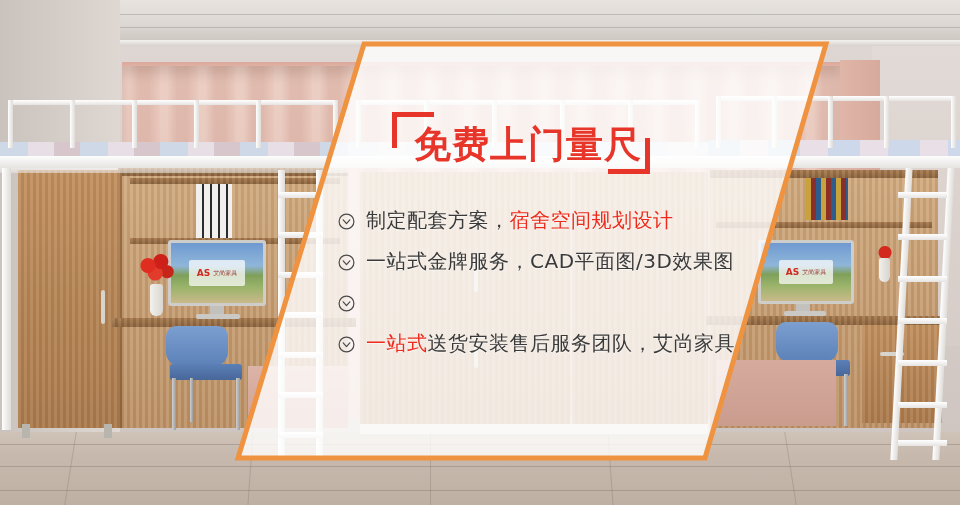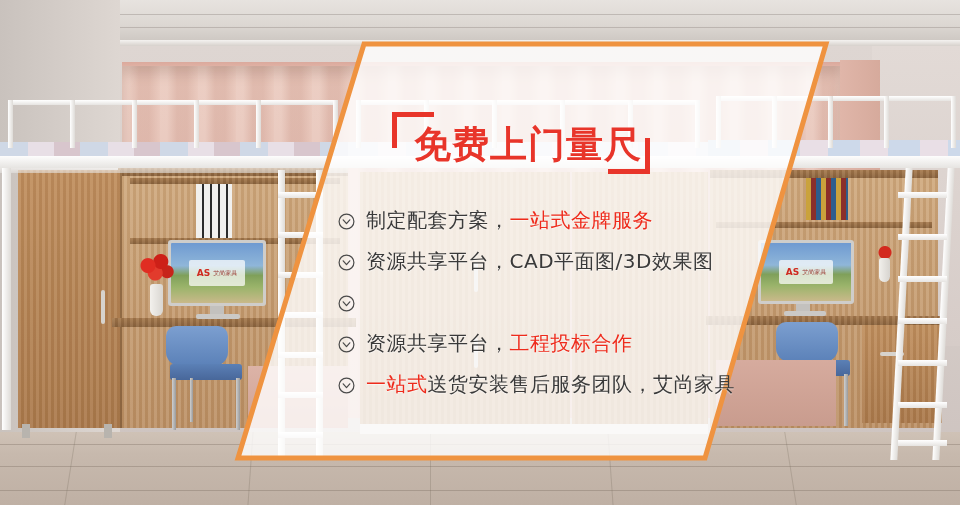--- a/index.html
+++ b/index.html
@@ -348,51 +348,42 @@
 
     <div class="list">
 
       <div class="row">
         <span class="bullet">
           <svg width="17" height="17" viewBox="0 0 17 17">
             <circle cx="8.5" cy="8.5" r="7.4" fill="none" stroke="#4a4a4a" stroke-width="1.2"></circle>
             <polyline points="5.2,6.8 8.5,10.6 11.8,6.8" fill="none" stroke="#4a4a4a" stroke-width="1.2" stroke-linecap="round" stroke-linejoin="round"></polyline>
           </svg>
         </span>
-        <span class="row-text"><span>制定配套方案，</span><span class="hl">一站式金牌服务</span><span></span></span>
+        <span class="row-text"><span>制定配套方案，</span><span class="hl">宿舍空间规划设计</span><span></span></span>
       </div>
 
       <div class="row">
         <span class="bullet">
           <svg width="17" height="17" viewBox="0 0 17 17">
             <circle cx="8.5" cy="8.5" r="7.4" fill="none" stroke="#4a4a4a" stroke-width="1.2"></circle>
             <polyline points="5.2,6.8 8.5,10.6 11.8,6.8" fill="none" stroke="#4a4a4a" stroke-width="1.2" stroke-linecap="round" stroke-linejoin="round"></polyline>
           </svg>
         </span>
-        <span class="row-text"><span>资源共享平台，CAD平面图/3D效果图</span><span class="hl"></span><span></span></span>
+        <span class="row-text"><span>一站式金牌服务，CAD平面图/3D效果图</span><span class="hl"></span><span></span></span>
       </div>
 
       <div class="row">
         <span class="bullet">
           <svg width="17" height="17" viewBox="0 0 17 17">
             <circle cx="8.5" cy="8.5" r="7.4" fill="none" stroke="#4a4a4a" stroke-width="1.2"></circle>
             <polyline points="5.2,6.8 8.5,10.6 11.8,6.8" fill="none" stroke="#4a4a4a" stroke-width="1.2" stroke-linecap="round" stroke-linejoin="round"></polyline>
           </svg>
         </span>
       </div>
 
-      <div class="row">
-        <span class="bullet">
-          <svg width="17" height="17" viewBox="0 0 17 17">
-            <circle cx="8.5" cy="8.5" r="7.4" fill="none" stroke="#4a4a4a" stroke-width="1.2"></circle>
-            <polyline points="5.2,6.8 8.5,10.6 11.8,6.8" fill="none" stroke="#4a4a4a" stroke-width="1.2" stroke-linecap="round" stroke-linejoin="round"></polyline>
-          </svg>
-        </span>
-        <span class="row-text"><span>资源共享平台，</span><span class="hl">工程投标合作</span><span></span></span>
-      </div>
 
       <div class="row">
         <span class="bullet">
           <svg width="17" height="17" viewBox="0 0 17 17">
             <circle cx="8.5" cy="8.5" r="7.4" fill="none" stroke="#4a4a4a" stroke-width="1.2"></circle>
             <polyline points="5.2,6.8 8.5,10.6 11.8,6.8" fill="none" stroke="#4a4a4a" stroke-width="1.2" stroke-linecap="round" stroke-linejoin="round"></polyline>
           </svg>
         </span>
         <span class="row-text"><span></span><span class="hl">一站式</span><span>送货安装售后服务团队，艾尚家具</span></span>
       </div>

